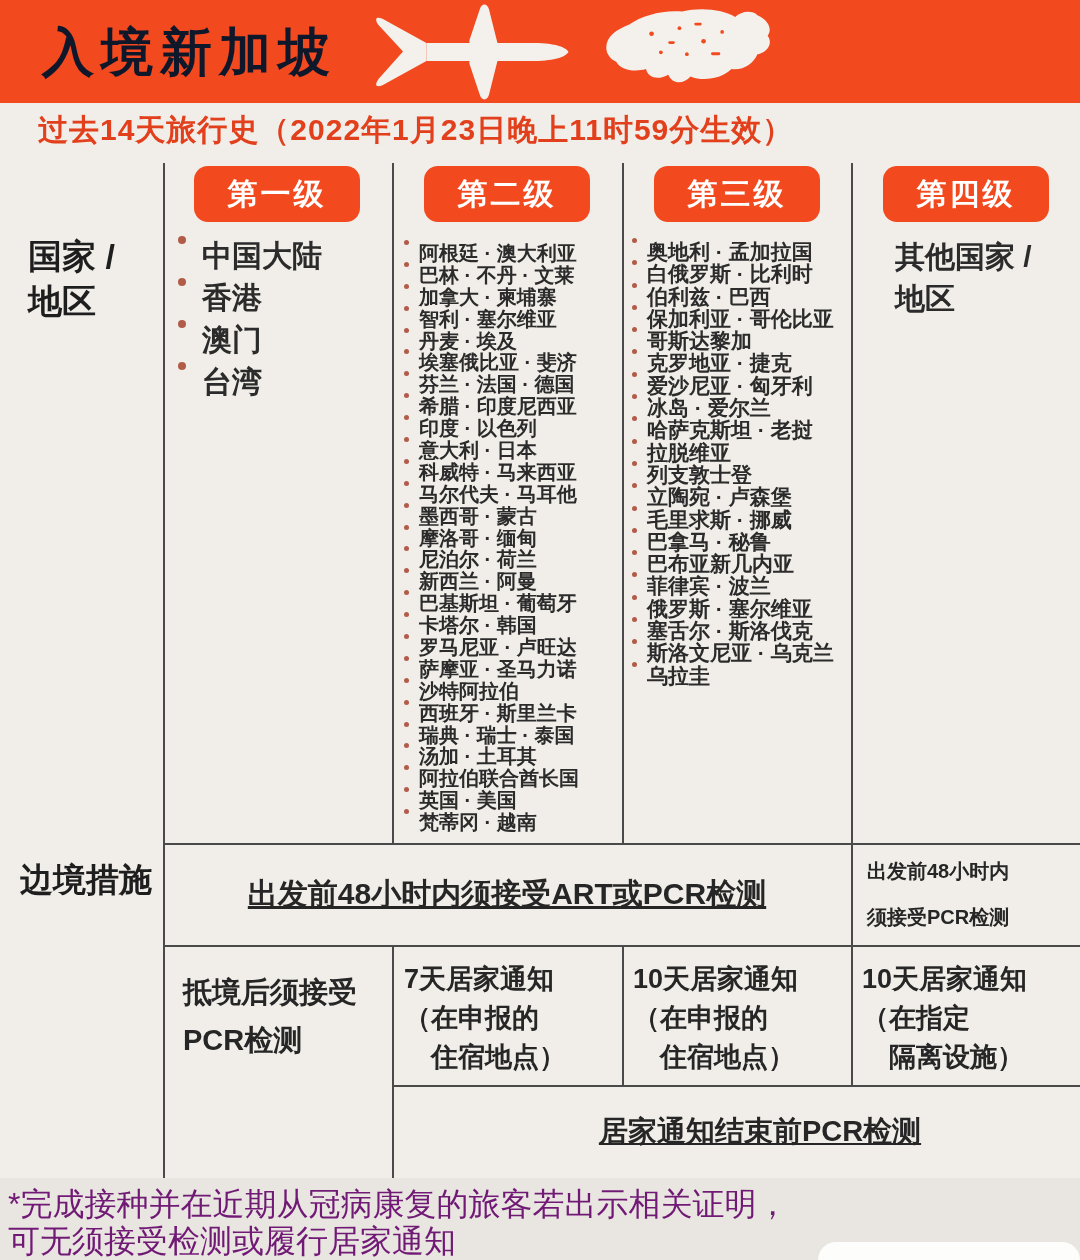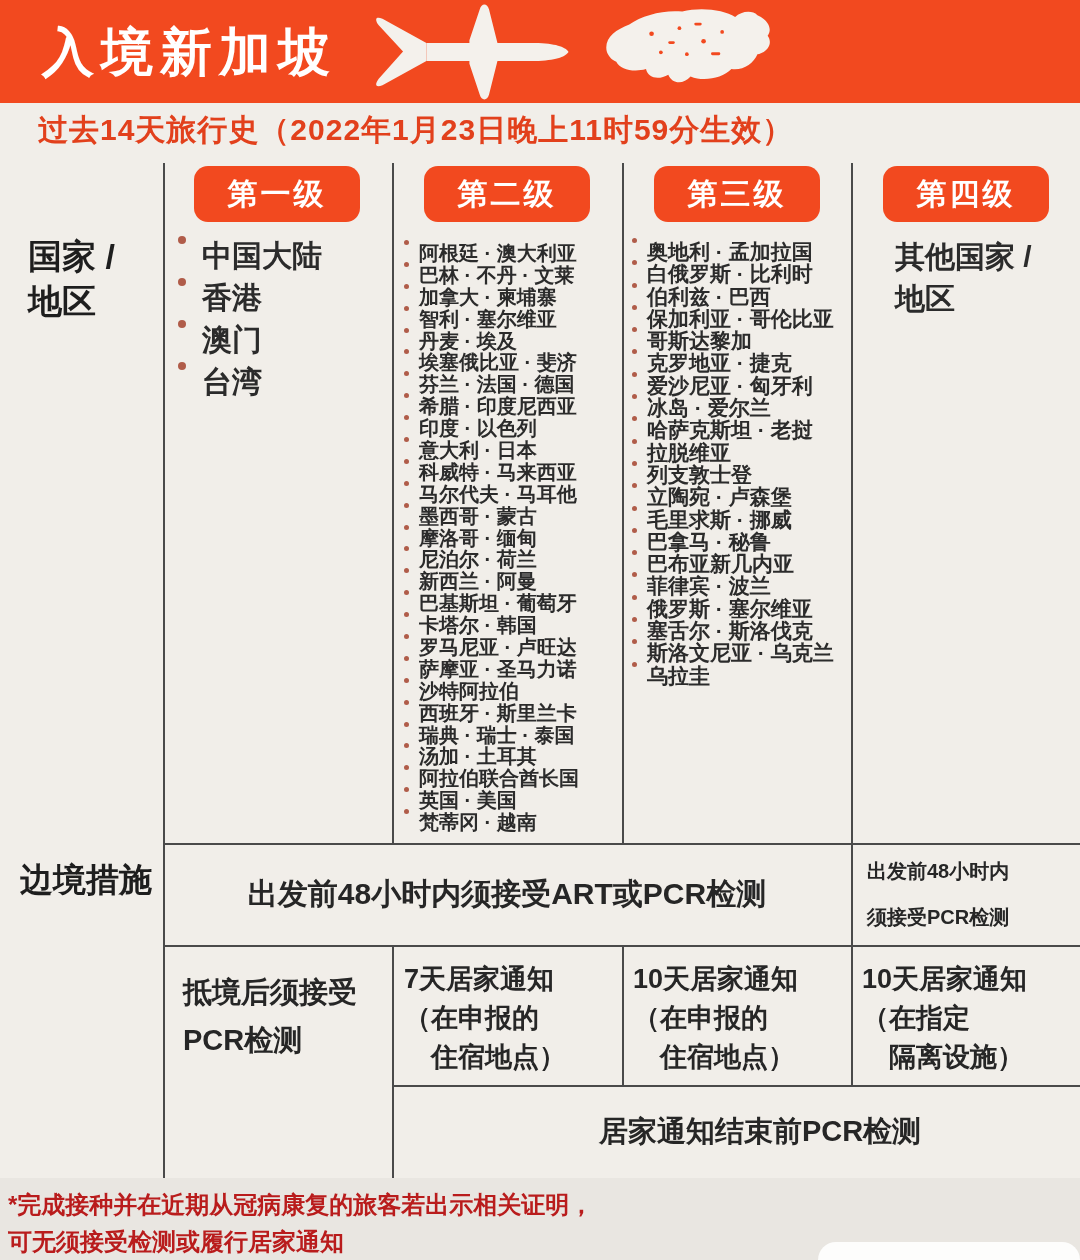--- a/index.html
+++ b/index.html
@@ -5,21 +5,21 @@
   html,body{margin:0;padding:0;background:#dcdad6;}
   .page{
     position:relative;width:1080px;height:1260px;overflow:hidden;
     background:#F1EEE9;
     font-family:"Liberation Sans","DejaVu Sans",sans-serif;
     color:#262626;
   }
   
   .banner{position:absolute;left:0;top:0;width:1080px;height:103px;background:#F2491F;}
   .banner-title{
-    position:absolute;left:42px;top:18px;font-size:52px;font-weight:bold;color:#ffffff;
+    position:absolute;left:42px;top:18px;font-size:52px;font-weight:bold;color:#0f172a;
     letter-spacing:7px;white-space:nowrap;
   }
   .plane{position:absolute;left:375px;top:2px;}
   .sgmap{position:absolute;left:594px;top:2px;}
   
   .subtitle{
     position:absolute;left:38px;top:110px;font-size:30px;font-weight:bold;color:#E2401C;
     white-space:nowrap;letter-spacing:1px;
   }
   
@@ -51,33 +51,33 @@
   .list-t2 .bullet{width:5px;height:5px;margin-right:10px;}
   .list-t3{left:632px;top:238px;font-size:21px;}
   .list-t3 .country-line{height:22.3px;}
   .list-t3 .bullet{width:5px;height:5px;margin-right:10px;}
   .tier4-note{
     position:absolute;left:895px;top:236px;font-size:30px;line-height:42px;
     font-weight:600;white-space:pre-line;color:#2B2B2B;
   }
   
   .cell{position:absolute;font-weight:600;color:#262626;white-space:pre-line;}
-  .cell.center{display:flex;align-items:center;justify-content:center;text-align:center;}
+  .cell.center{display:flex;align-items:center;justify-content:center;text-align:center;text-decoration:underline;}
   .r1-span{left:165px;top:845px;width:684px;height:98px;font-size:30px;}
   .r1-c4{left:867px;top:845px;width:213px;height:98px;font-size:20px;line-height:46px;display:flex;flex-direction:column;justify-content:center;}
   .r2-c1{left:183px;top:968px;width:205px;font-size:29px;line-height:48px;}
   .r2-c2{left:404px;top:960px;width:216px;font-size:27px;line-height:39px;}
   .r2-c3{left:633px;top:960px;width:216px;font-size:27px;line-height:39px;}
   .r2-c4{left:862px;top:960px;width:218px;font-size:27px;line-height:39px;}
   .r3-span{left:394px;top:1087px;width:686px;height:90px;font-size:29px;padding-left:23px;}
   
   .footnote-band{position:absolute;left:0;top:1178px;width:1080px;height:82px;background:#E9E6E1;}
   .footnote-text{
-    position:absolute;left:8px;top:8px;font-size:24px;line-height:37px;font-weight:700;
-    color:#b91c1c;white-space:pre-line;
+    position:absolute;left:8px;top:8px;font-size:32px;line-height:37px;font-weight:400;
+    color:#701a75;white-space:pre-line;
   }
   .watermark-card{
     position:absolute;left:818px;top:64px;width:262px;height:40px;background:#FDFDFC;border-radius:18px;
   }
 </style>
 </head>
 <body>
 
 <div class="page">
 

